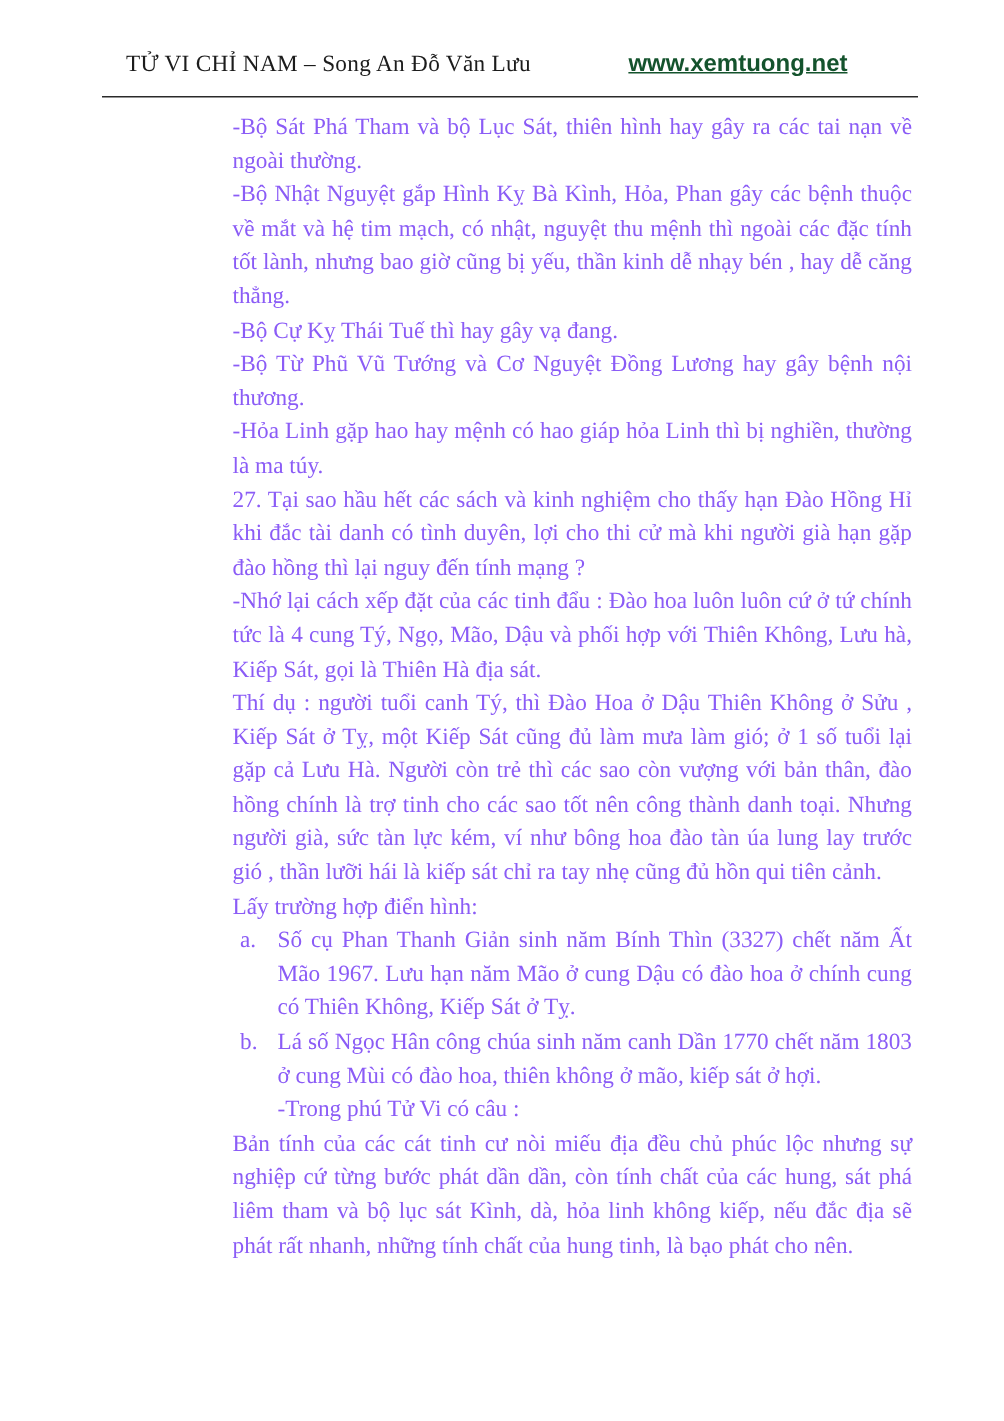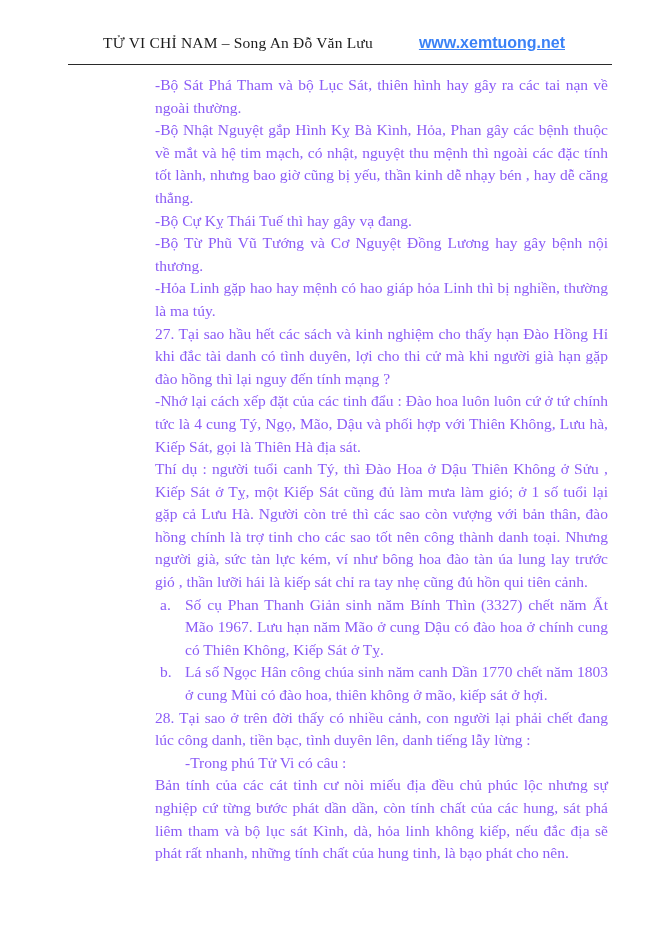--- a/index.html
+++ b/index.html
@@ -14,34 +14,33 @@
     background: #ffffff;
     overflow: hidden;
     box-sizing: border-box;
     padding: 34px 61px 0 84px;
   }
   .header-row {
     display: flex;
     justify-content: space-between;
     align-items: baseline;
     padding-right: 43px;
-    margin-left: 19px;
   }
   .doc-title {
     font-family: "Liberation Serif", serif;
     font-size: 15.5px;
     color: #1c1c1c;
     letter-spacing: 0.2px;
     white-space: nowrap;
   }
   .site-link {
     font-family: "Liberation Sans", sans-serif;
     font-size: 16px;
     font-weight: bold;
-    color: #3b82f6;
+    color: #14532d;
     text-decoration: underline;
     cursor: pointer;
     white-space: nowrap;
   }
   .rule {
     border: none;
     border-top: 1.6px solid #2a2a2a;
     margin: 12px 0 0 -16px;
     width: calc(100% + 20px);
   }
@@ -89,28 +88,28 @@
   <div class="body-text">
 
     <p class="para">-Bộ Sát Phá Tham và bộ Lục Sát, thiên hình hay gây ra các tai nạn về ngoài thường.</p>
     <p class="para">-Bộ Nhật Nguyệt gắp Hình Kỵ Bà Kình, Hỏa, Phan gây các bệnh thuộc về mắt và hệ tim mạch, có nhật, nguyệt thu mệnh thì ngoài các đặc tính tốt lành, nhưng bao giờ cũng bị yếu, thần kinh dễ nhạy bén , hay dễ căng thẳng.</p>
     <p class="para">-Bộ Cự Kỵ Thái Tuế thì hay gây vạ đang.</p>
     <p class="para">-Bộ Từ Phũ Vũ Tướng và Cơ Nguyệt Đồng Lương hay gây bệnh nội thương.</p>
     <p class="para">-Hỏa Linh gặp hao hay mệnh có hao giáp  hỏa Linh thì bị nghiền, thường là ma túy.</p>
     <p class="para">27. Tại sao hầu hết các sách và kinh nghiệm cho thấy hạn Đào Hồng Hỉ khi đắc tài danh có tình duyên, lợi cho thi cử mà khi người già hạn gặp đào hồng thì lại nguy đến tính mạng ?</p>
     <p class="para">-Nhớ lại cách xếp đặt của các tinh đẩu : Đào hoa luôn luôn cứ ở tứ chính tức là 4 cung Tý, Ngọ, Mão, Dậu và phối hợp với Thiên Không, Lưu hà, Kiếp Sát, gọi là Thiên Hà địa sát.</p>
     <p class="para">Thí dụ : người tuổi canh Tý, thì Đào Hoa ở Dậu Thiên Không ở Sửu , Kiếp Sát ở Tỵ, một Kiếp Sát cũng đủ làm mưa làm gió; ở 1 số tuổi lại gặp cả Lưu Hà. Người còn trẻ thì các sao còn vượng với bản thân, đào hồng chính là trợ tinh cho các sao tốt nên công thành danh toại. Nhưng người già, sức tàn lực kém, ví như bông hoa đào tàn úa lung lay trước gió , thần lưỡi hái là kiếp sát chỉ ra tay nhẹ cũng đủ hồn qui tiên cảnh.</p>
+    <p class="para">Lấy trường hợp điển hình:</p>
 
     <div class="list-item">
       <span class="list-marker">a.</span>
       <span class="list-body">Số cụ Phan Thanh Giản sinh năm Bính Thìn (3327) chết năm Ất Mão 1967. Lưu hạn năm Mão ở cung Dậu có đào hoa ở chính cung có Thiên Không, Kiếp Sát ở Tỵ.</span>
     </div>
     <div class="list-item">
       <span class="list-marker">b.</span>
       <span class="list-body">Lá số Ngọc Hân công chúa sinh năm canh Dần 1770 chết năm 1803 ở cung Mùi có đào hoa, thiên không ở mão, kiếp sát  ở hợi.</span>
     </div>
 
-    <p class="para">28. Tại sao ở trên đời thấy có nhiều cảnh, con người lại phải chết đang lúc công danh, tiền bạc, tình duyên lên, danh tiếng lẫy lừng :</p>
     <p class="para indent-1">-Trong phú Tử Vi có câu :</p>
     <p class="para">Bản tính của các cát tinh cư nòi miếu địa đều chủ phúc lộc nhưng sự nghiệp cứ từng bước phát dần dần, còn tính chất của các hung, sát phá liêm tham và bộ lục sát Kình, dà,  hỏa linh không kiếp, nếu đắc địa sẽ phát rất nhanh, những tính chất của hung tinh, là bạo phát cho nên.</p>
 
   </div>
 </div>
 
 </body></html>

